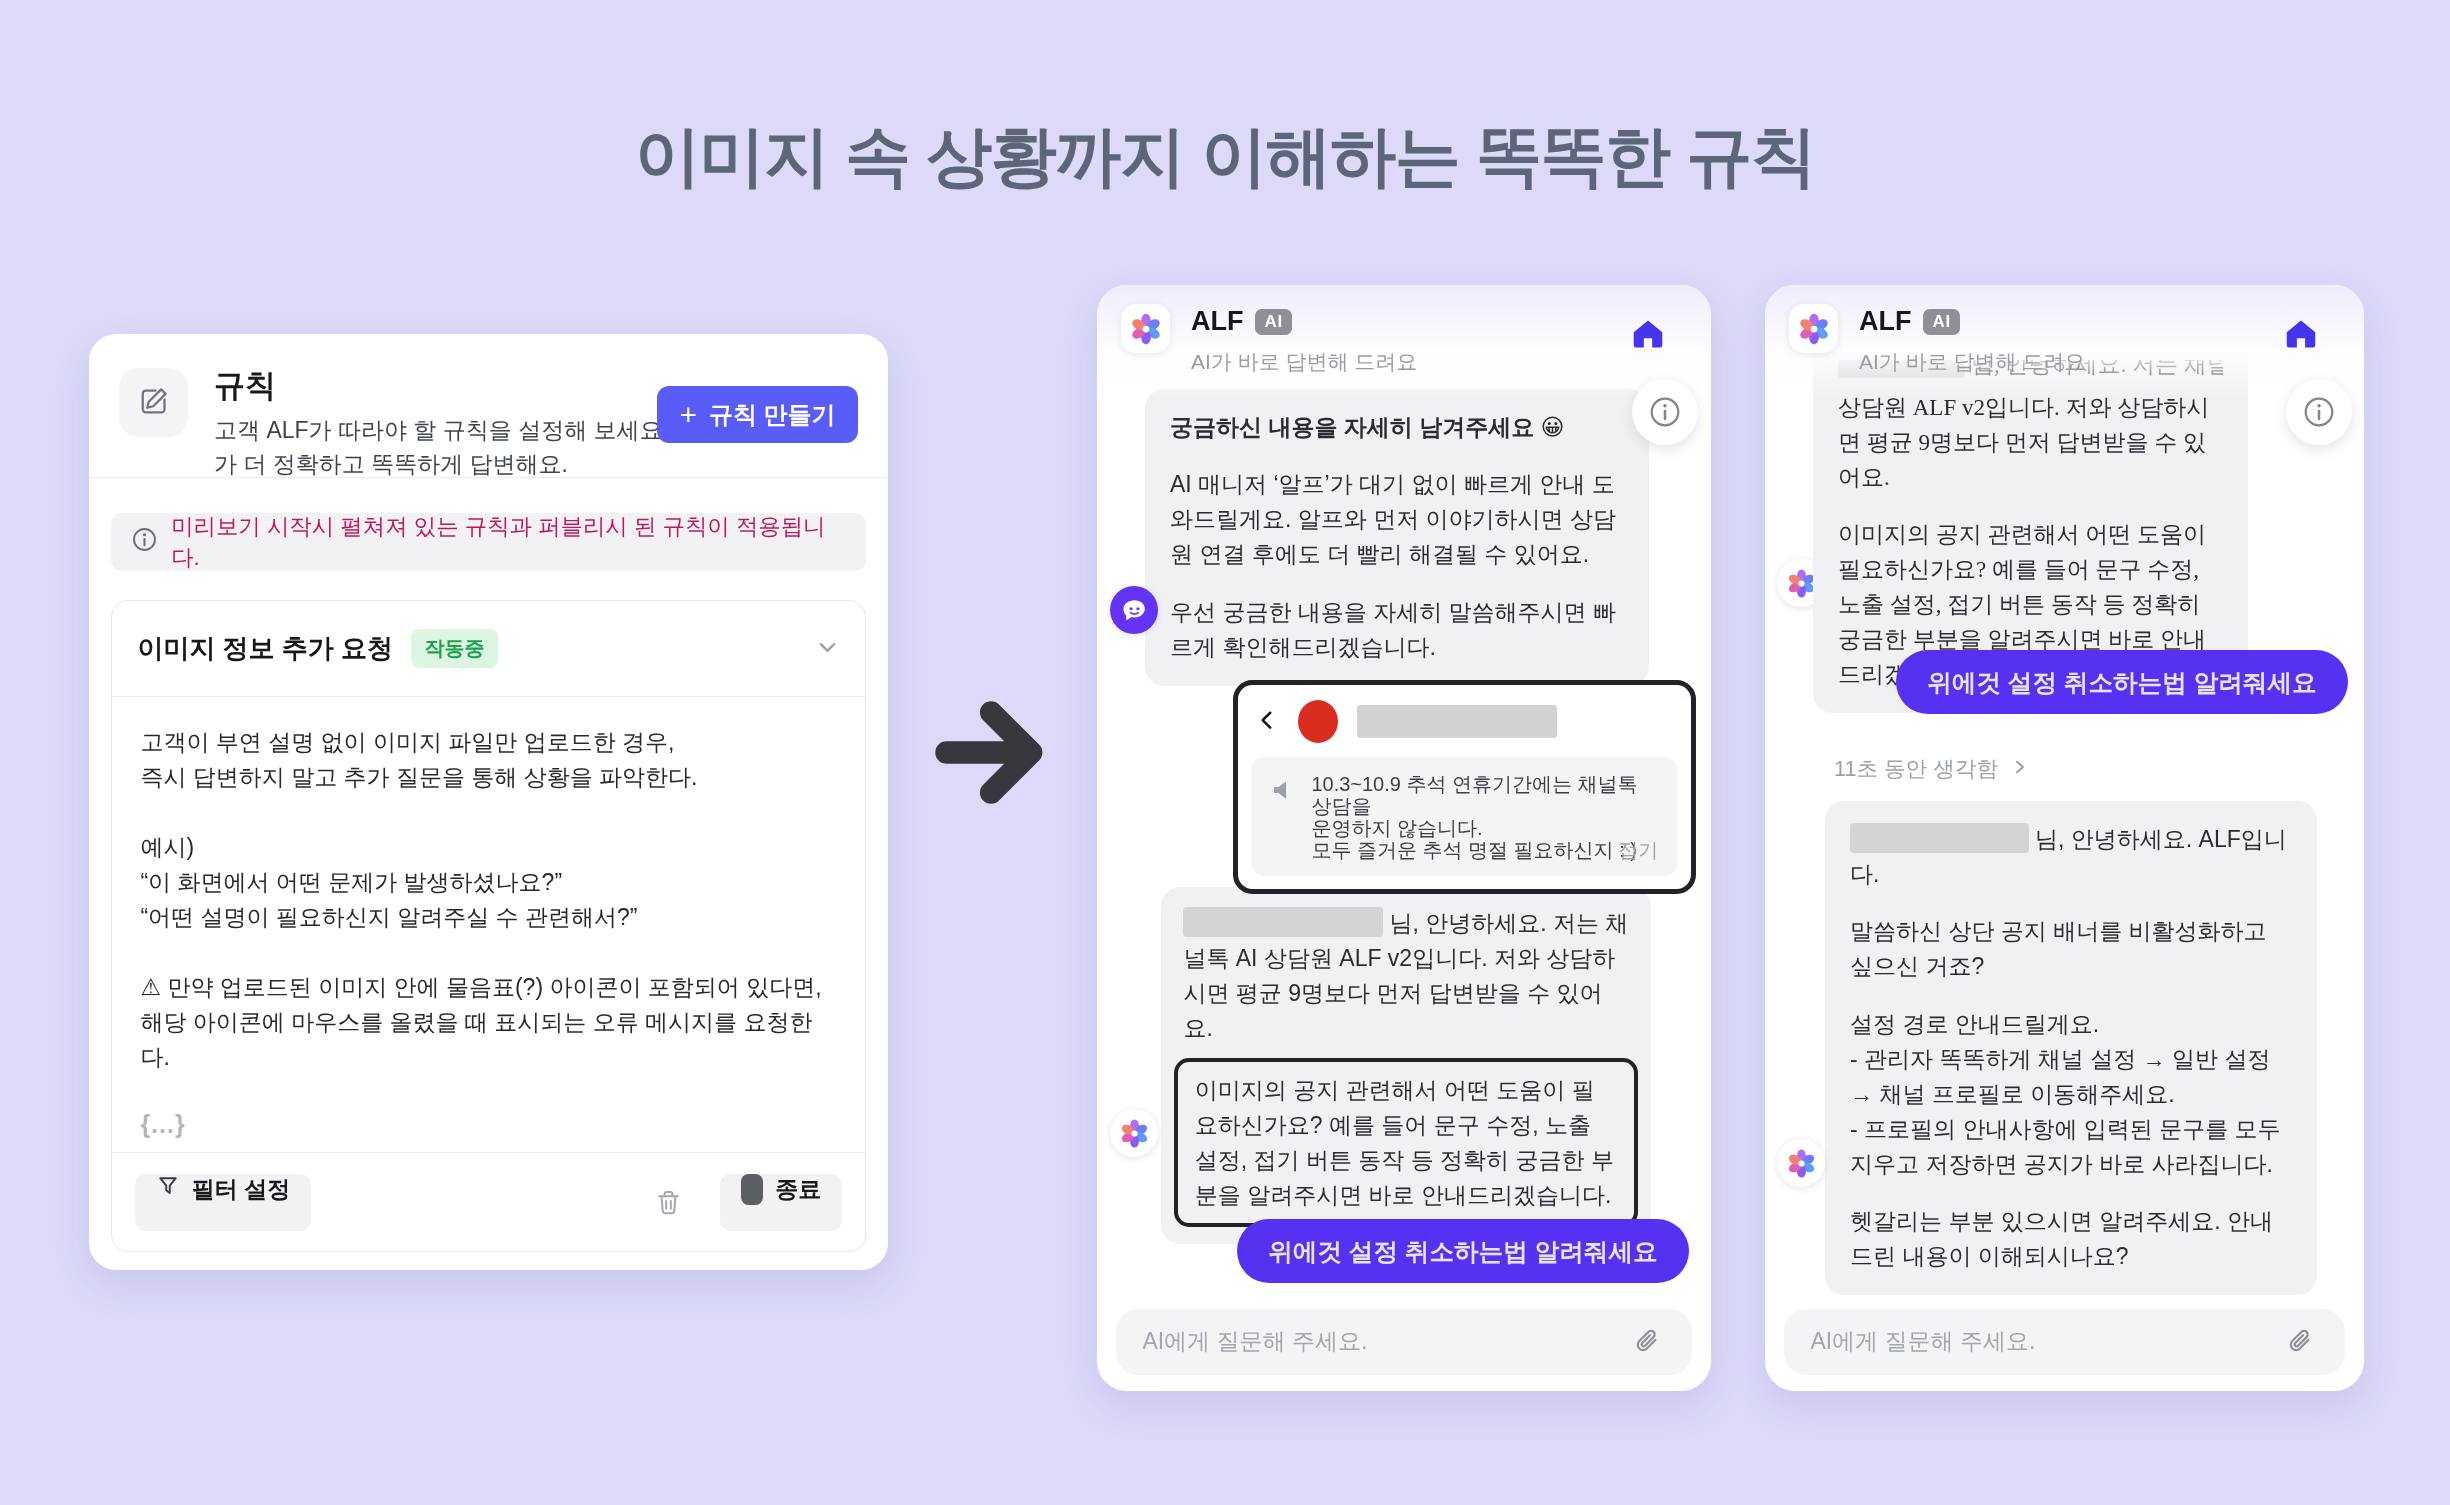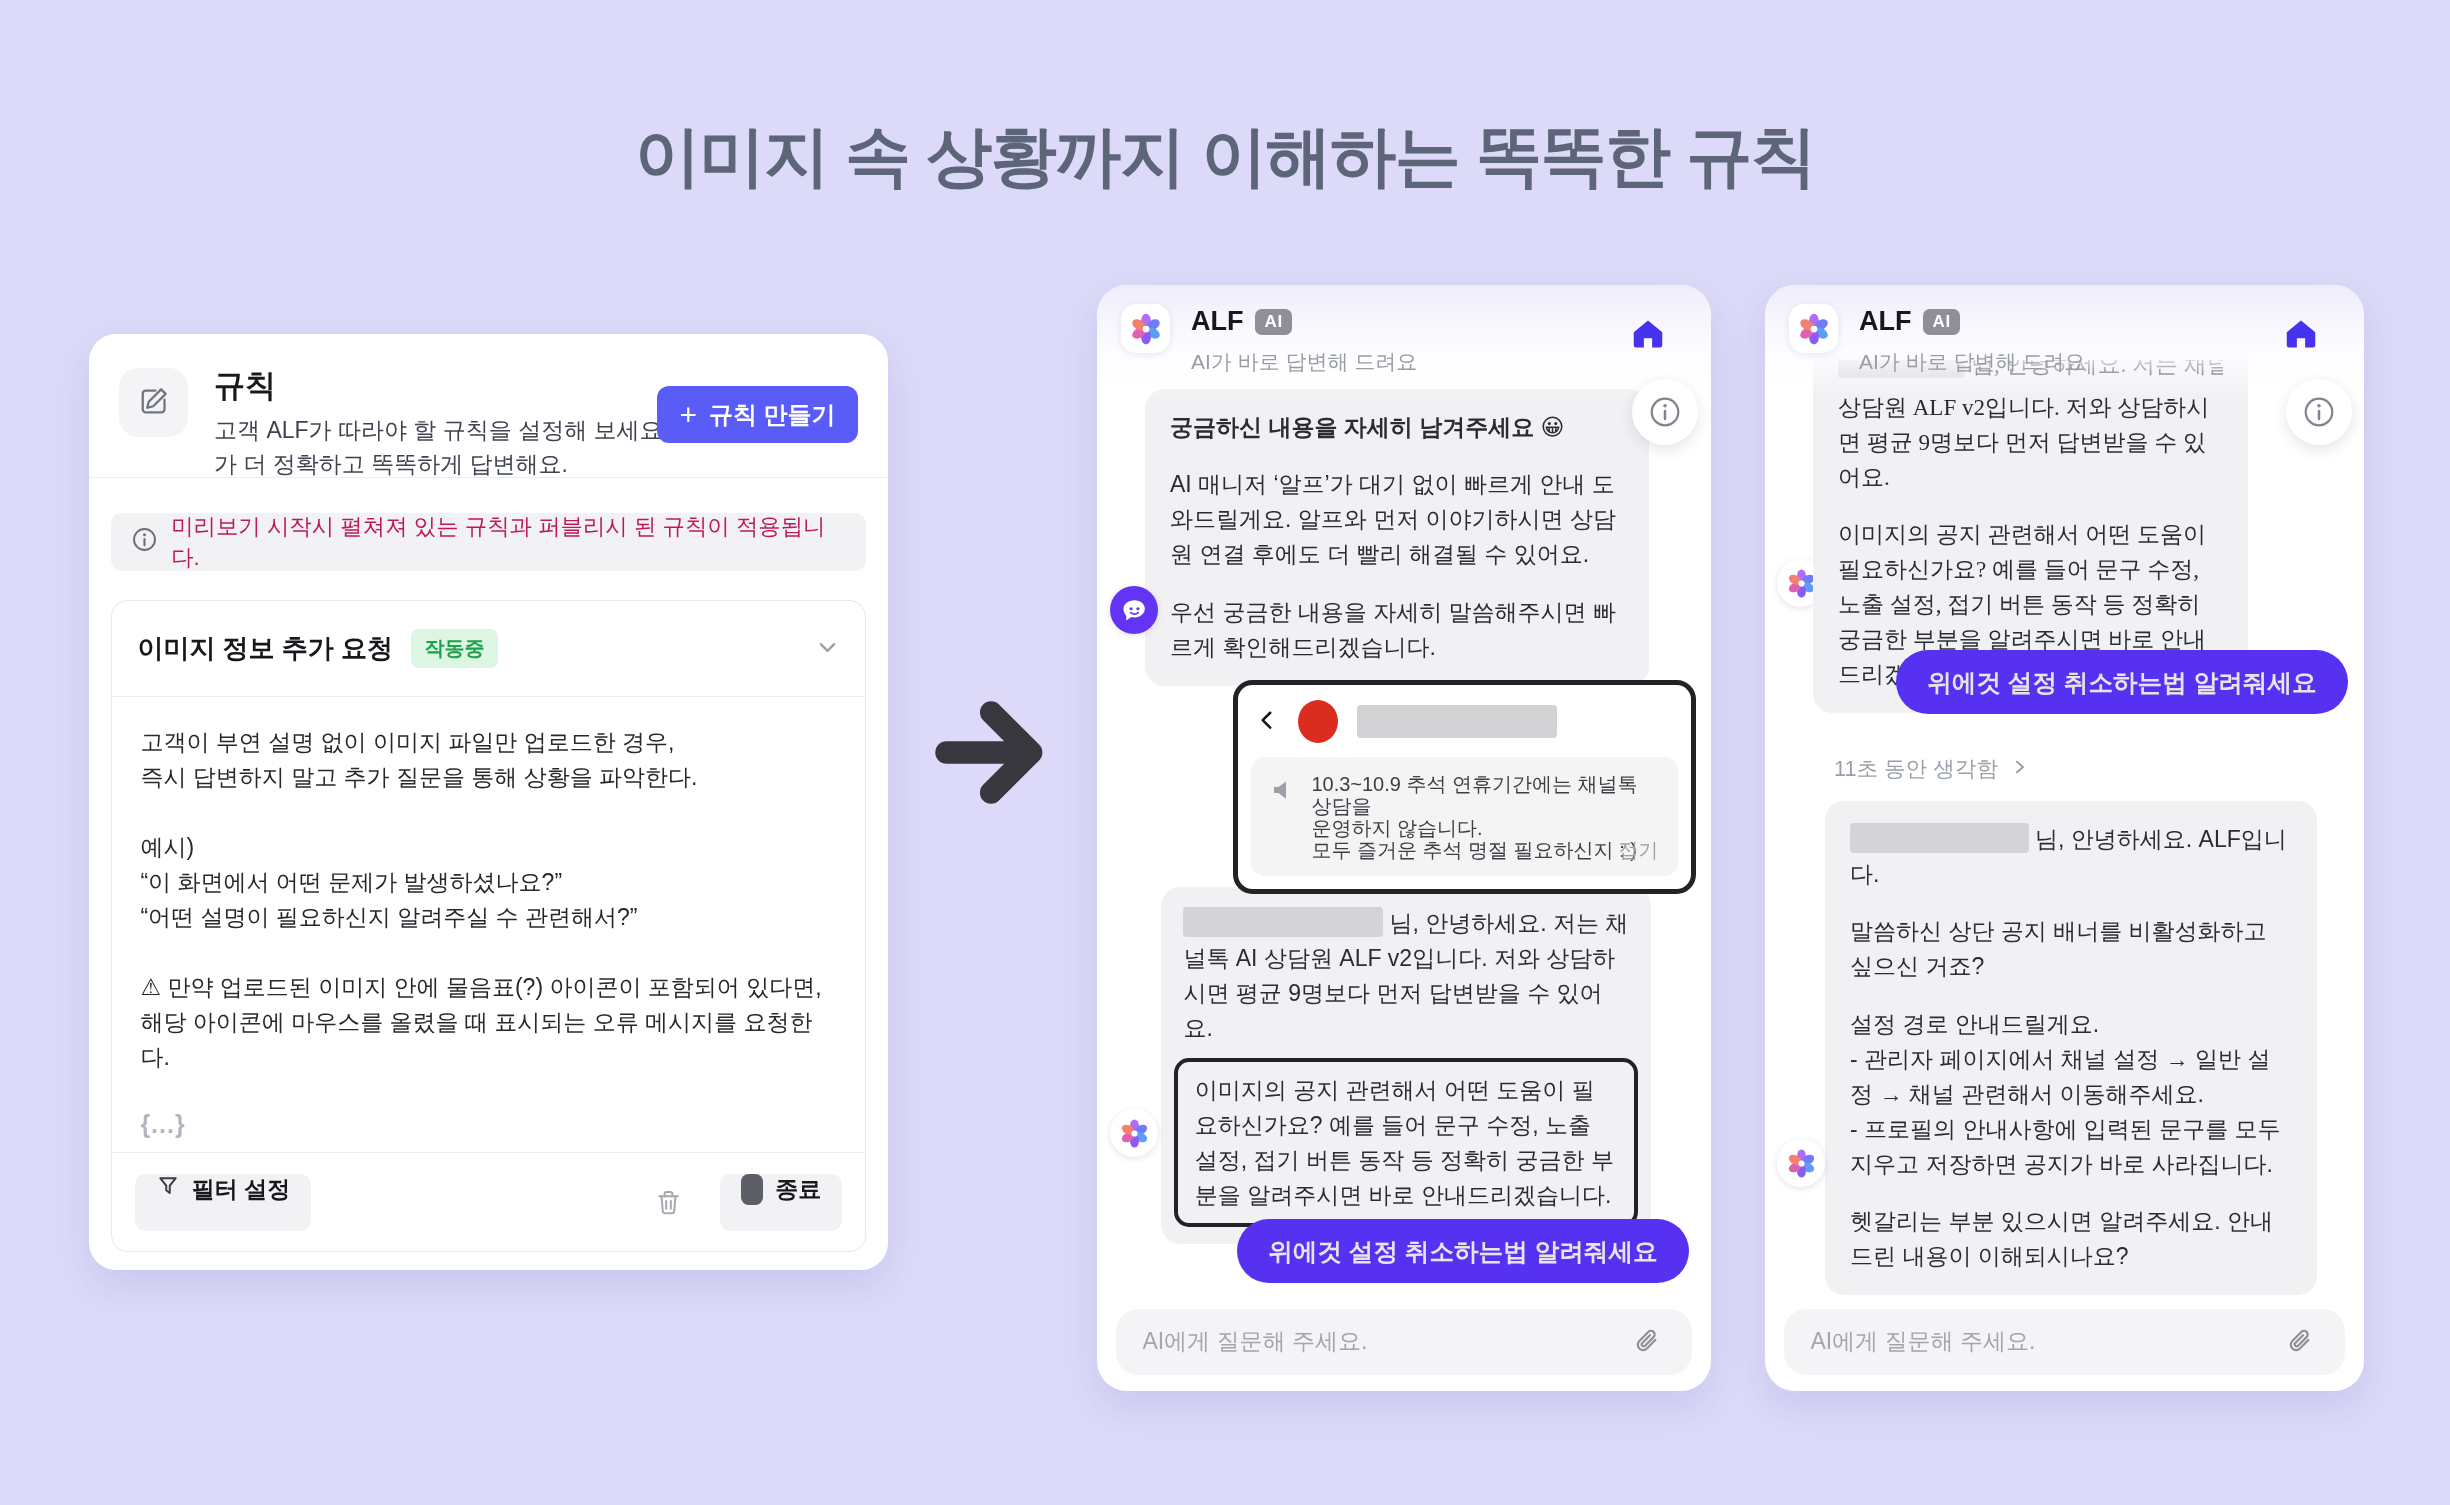--- a/index.html
+++ b/index.html
@@ -430,21 +430,21 @@
       </svg>
     </span>
   </div>
 
   <div class="msg" style="position:absolute;left:60px;top:516px;width:492px;">
     <p><span class="redact sm"></span><span>님, 안녕하세요. ALF입니다.</span></p>
     <div class="para-gap"></div>
     <p>말씀하신 상단 공지 배너를 비활성화하고 싶으신 거죠?</p>
     <div class="para-gap"></div>
     <p>설정 경로 안내드릴게요.</p>
-    <p>- 관리자 페이지에서 채널 설정 → 일반 설정 → 채널 관련해서 이동해주세요.</p>
+    <p>- 관리자 똑똑하게 채널 설정 → 일반 설정 → 채널 프로필로 이동해주세요.</p>
     <p>- 프로필의 안내사항에 입력된 문구를 모두 지우고 저장하면 공지가 바로 사라집니다.</p>
     <div class="para-gap"></div>
     <p>헷갈리는 부분 있으시면 알려주세요. 안내드린 내용이 이해되시나요?</p>
   </div>
 
   <div class="round-av" style="left:12px;top:854px;">
     <svg width="33" height="33" viewBox="0 0 48 48">
       <g>
           <ellipse cx="24" cy="13" rx="6.5" ry="9.5" fill="#b46cf6"></ellipse>
         </g>

